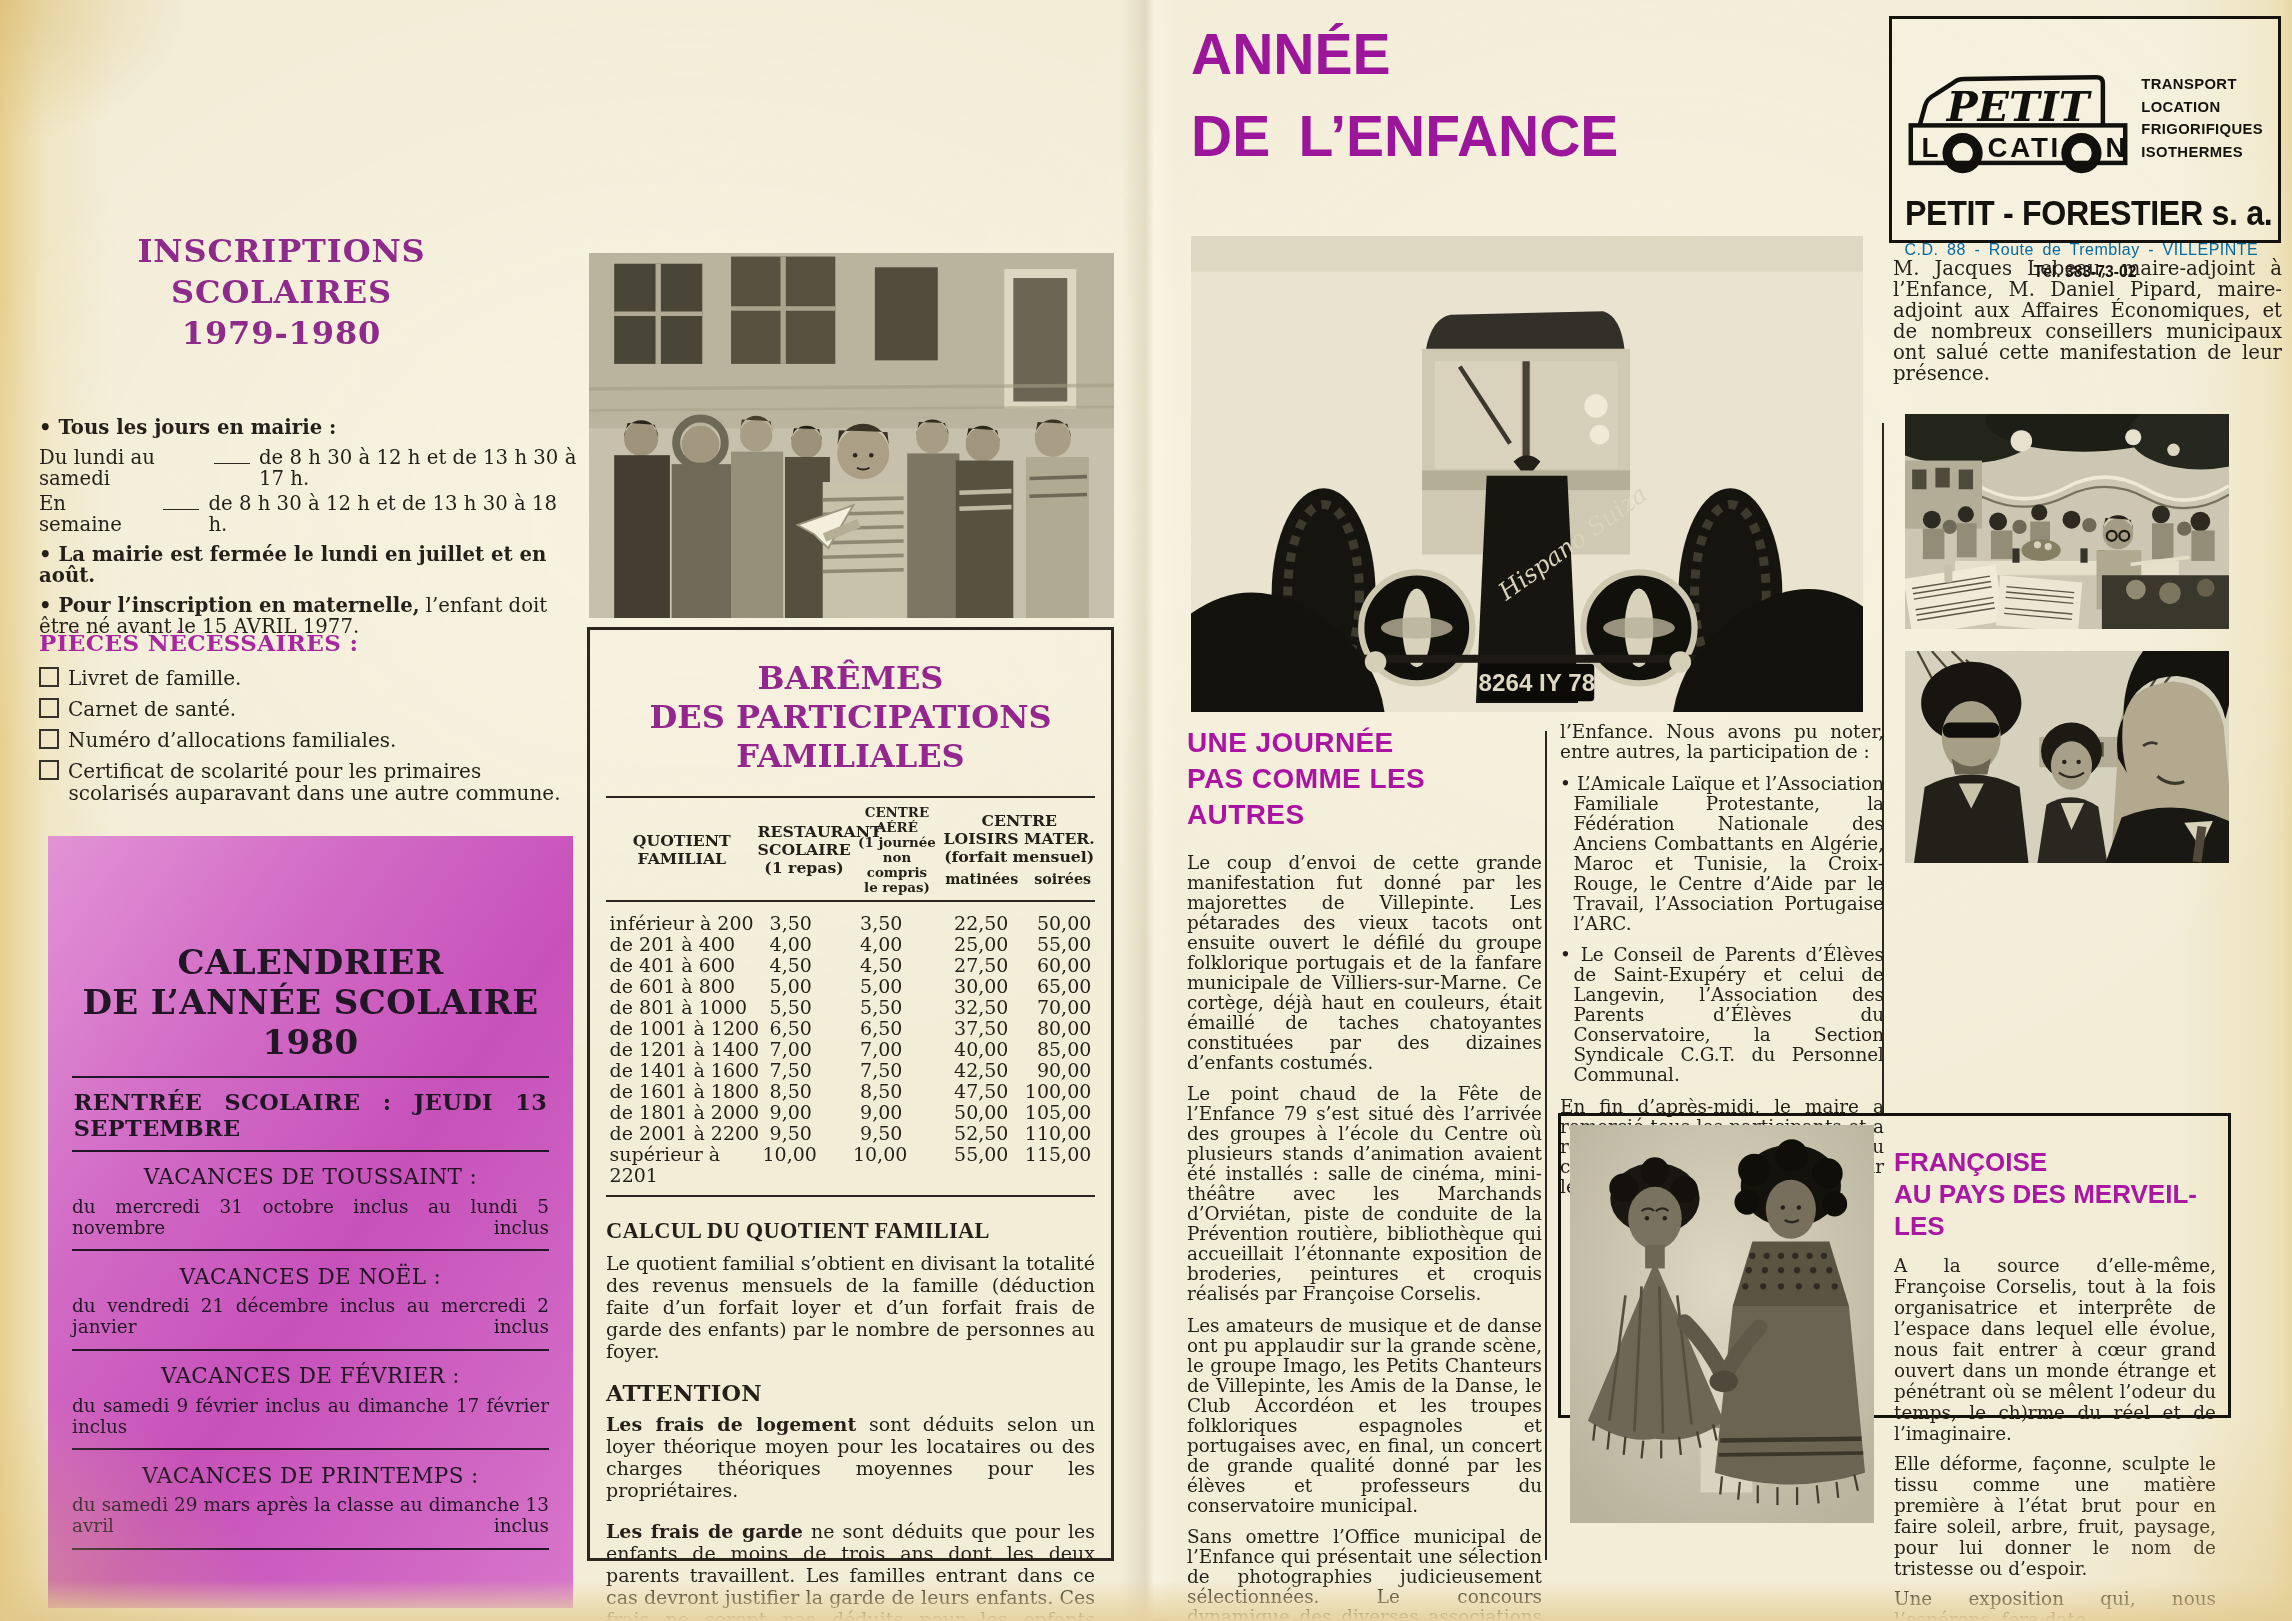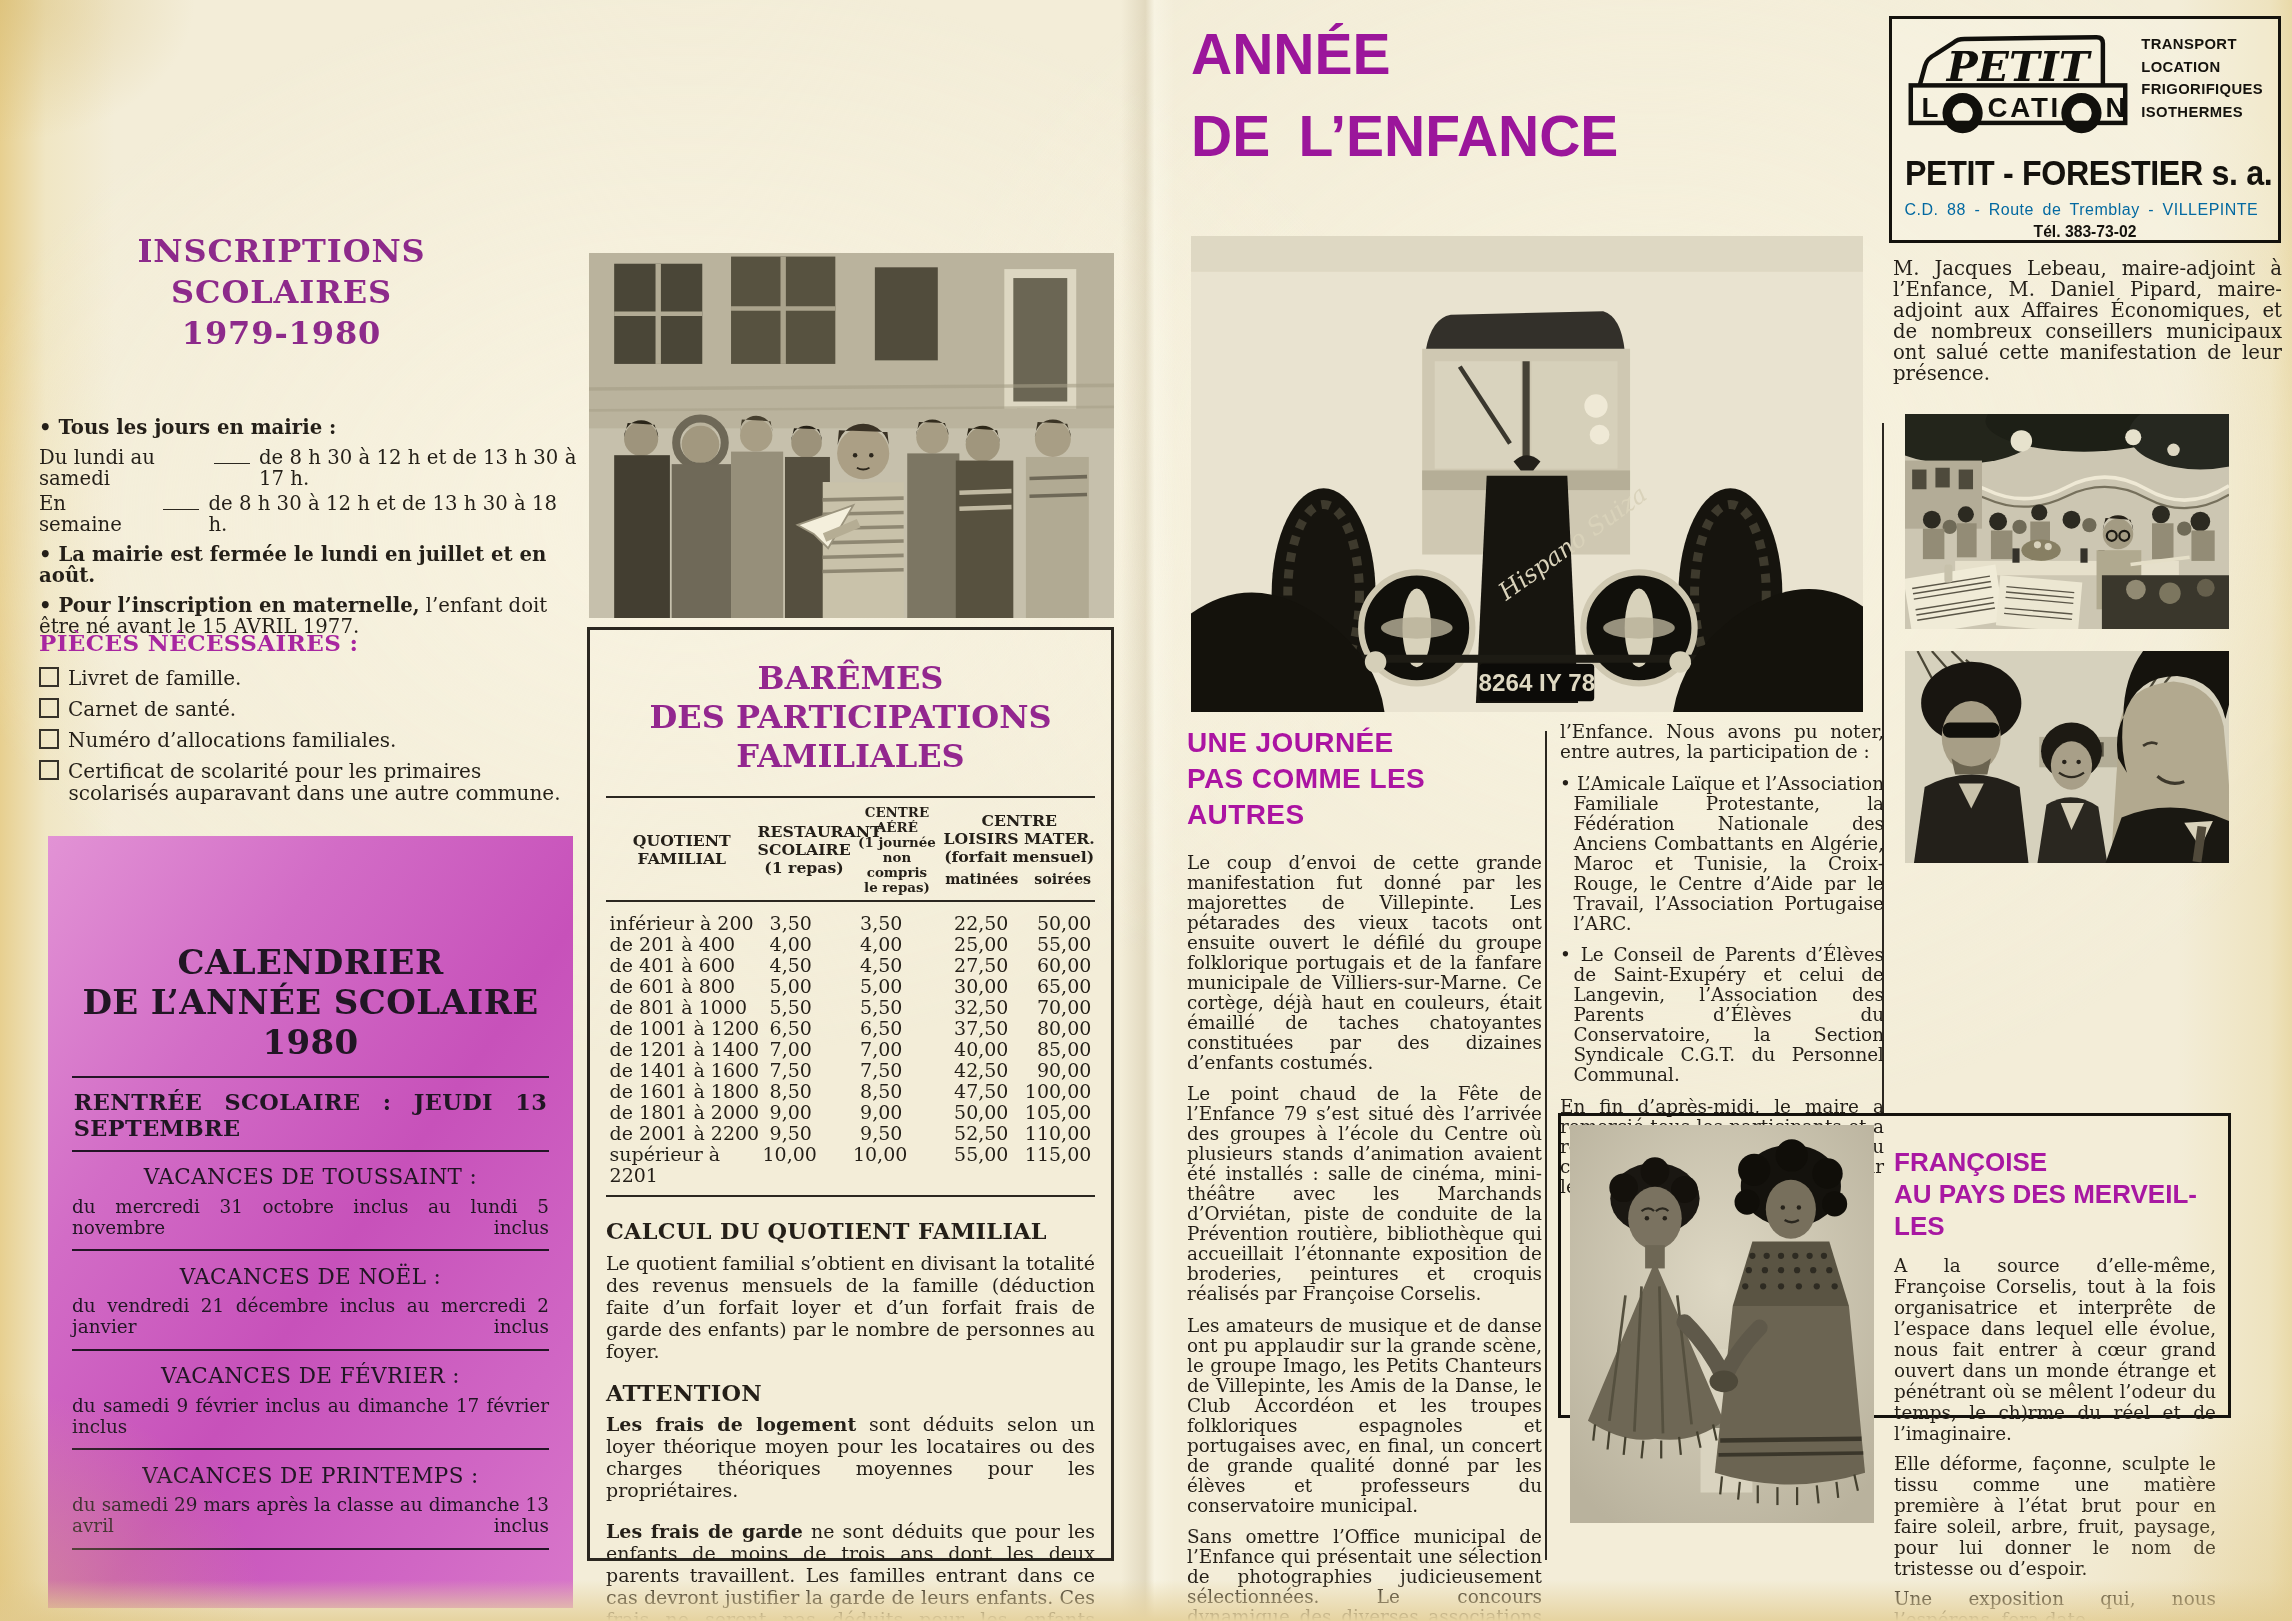--- a/index.html
+++ b/index.html
@@ -65,33 +65,33 @@
   .thead .small{font-size:13.4px;line-height:15px;}
   .msrow{display:flex;justify-content:space-between;padding:3.6px 5.4px 0 1.8px;font-size:14.3px;gap:16px;}
   .thead2{border-top:2.7px solid #2b2720;margin-top:5.4px;}
   .trows{margin-top:10.7px;}
   .trow{display:grid;grid-template-columns:32% 18.5% 18.5% 15.5% 15.5%;font-size:19px;line-height:21px;}
   .tc1{padding-left:3.6px;}
   .tc2,.tc3{text-align:right;padding-right:41px;}
   .tc4{text-align:right;padding-right:10.7px;}
   .tc5{text-align:right;padding-right:3.6px;}
   .bar-rule2{border-top:2.7px solid #2b2720;margin-top:9px;}
-  .calc-hdr{margin-top:21.5px;font-weight:bold;font-size:22.4px;letter-spacing:0.3px;}
+  .calc-hdr{margin-top:21.5px;font-weight:bold;font-size:22.4px;letter-spacing:0.3px;font-family:Liberation Serif, serif;}
   .calc-body{margin-top:7.2px;font-size:19px;line-height:22px;text-align:justify;}
   .att-hdr{margin-top:18px;font-weight:bold;font-size:22.4px;letter-spacing:0.3px;}
   .att-p{margin-top:7.2px;font-size:19px;line-height:22px;text-align:justify;}
   .att-p .bld{font-weight:bold;}
 
   
   .rp-title{position:absolute;left:45px;top:12.5px;color:#9b169b;
     font-family:"Liberation Sans", sans-serif;font-weight:bold;font-size:57px;line-height:82px;word-spacing:12.5px;letter-spacing:0px;}
   #car-photo{left:45px;top:236px;width:672px;height:476px;}
   .ad-box{position:absolute;left:743px;top:16px;width:392px;height:227px;border:3.1px solid #14120d;
     box-sizing:border-box;background:rgba(250,246,232,.35);padding:10.7px 12.5px;font-family:"Liberation Sans", sans-serif;}
-  .ad-top{display:flex;align-items:flex-start;}
+  .ad-top{display:flex;align-items:flex-start;margin-top:40px;}
   .ad-logo{width:226px;height:109px;flex:0 0 auto;}
   .ad-services{margin-left:10.7px;margin-top:3.6px;font-weight:bold;font-size:14.8px;line-height:22.4px;letter-spacing:0.4px;color:#14120d;}
   .ad-company{margin-top:14.3px;font-weight:bold;font-size:35px;letter-spacing:-0.4px;transform:scaleX(.92);transform-origin:left;white-space:nowrap;color:#14120d;}
   .ad-address{margin-top:8px;font-size:16px;letter-spacing:0.5px;word-spacing:3.6px;white-space:nowrap;color:#0369a1;}
   .ad-phone{margin-top:4.5px;text-align:center;font-weight:bold;font-size:15.7px;color:#14120d;}
   .rp-intro{position:absolute;left:747px;top:258px;width:389px;font-size:19.7px;line-height:21px;text-align:justify;}
 
   .col-hdr{color:#ab14a2;font-family:"Liberation Sans", sans-serif;font-weight:bold;font-size:28px;line-height:36px;letter-spacing:0.4px;}
   #journee-col{position:absolute;left:41px;top:725px;width:355px;}
   .body-p{margin:0 0 11.6px 0;font-size:18.4px;line-height:20px;text-align:justify;}

